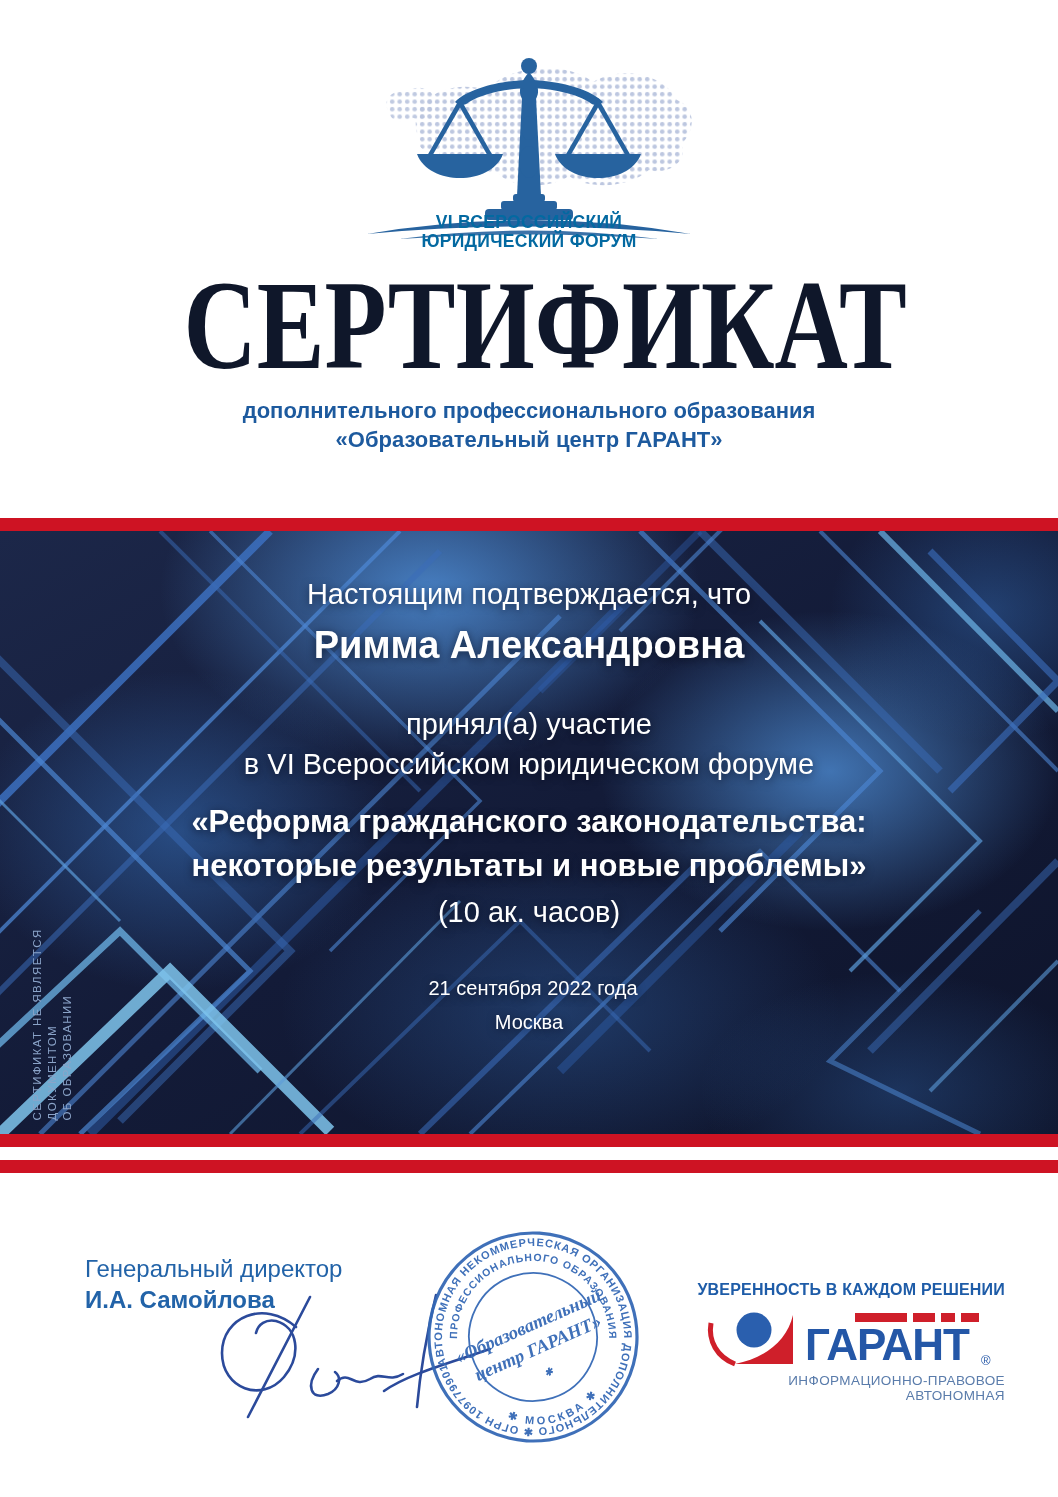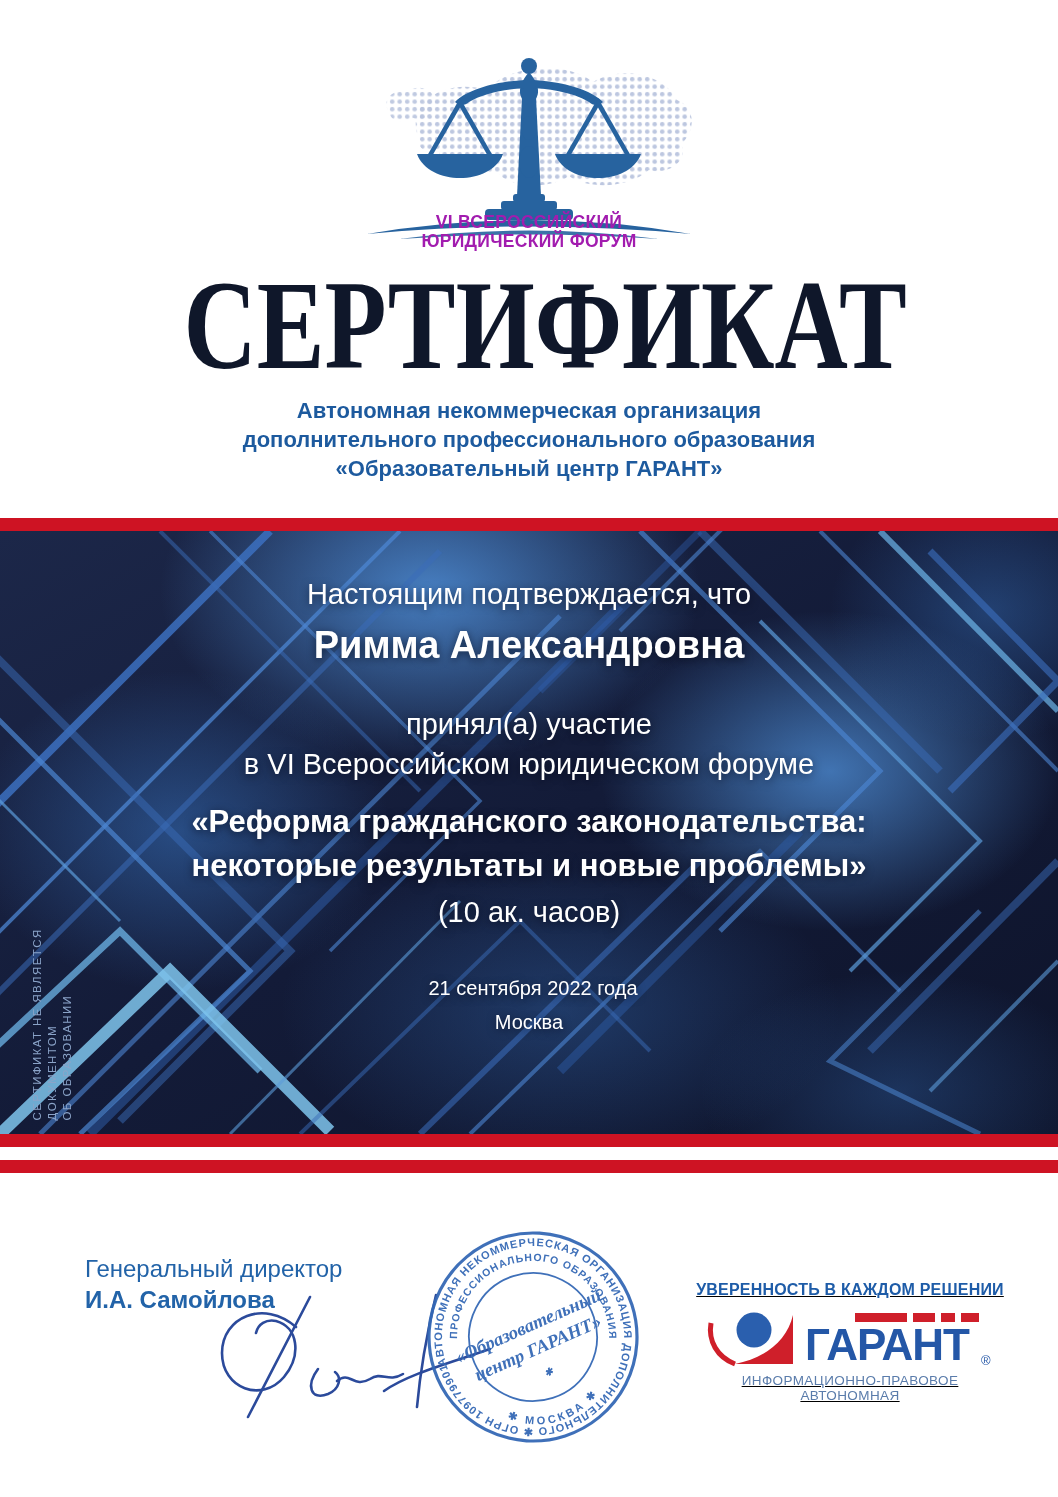--- a/index.html
+++ b/index.html
@@ -4,21 +4,21 @@
 <style>
   * { margin:0; padding:0; box-sizing:border-box; }
   html,body { background:#ffffff; }
   body { width:1058px; font-family:"Liberation Sans", sans-serif; }
   .page { position:relative; width:1058px; height:1497px; background:#ffffff; overflow:hidden; }
 
   
   .header-logo { position:absolute; top:46px; left:0; width:100%; text-align:center; }
   .scales-svg { display:block; margin:0 auto; }
   .forum-name { position:absolute; top:213px; left:0; width:100%; text-align:center;
-                color:#a21caf; font-weight:bold; font-size:17.5px; line-height:19px; letter-spacing:.3px; }
+                color:#0369a1; font-weight:bold; font-size:17.5px; line-height:19px; letter-spacing:.3px; }
 
   .cert-title { position:absolute; top:262px; left:16px; width:100%; text-align:center;
                 font-family:"Liberation Serif", serif; font-weight:bold; font-size:127px;
                 color:#0f172a; line-height:1.0; white-space:nowrap; }
   .cert-title span { display:inline-block; transform:scaleX(.8); transform-origin:center; }
 
   .org-block { position:absolute; top:396px; left:0; width:100%; text-align:center;
                color:#1d5a9e; font-weight:bold; font-size:22px; line-height:29px; }
 
   .stripe { position:absolute; left:0; width:100%; height:13px; }
@@ -49,21 +49,21 @@
                transform:rotate(-90deg); transform-origin:center;
                color:#8ba4c9; font-size:11.5px; line-height:15px; letter-spacing:1.4px;
                text-align:left; text-shadow:none; }
 
   
   .footer { position:absolute; top:1173px; left:0; width:1058px; height:268px; background:#ffffff; }
   .director { position:absolute; left:85px; top:80px; color:#2263a8; font-size:24px; line-height:31px; }
   .director .bold { font-weight:bold; }
   .signature-svg { position:absolute; left:198px; top:118px; }
   .stamp-svg { position:absolute; left:415px; top:46px; opacity:.94; }
-  .garant-block { position:absolute; left:695px; top:108px; width:310px; text-align:center;text-decoration:underline; }
+  .garant-block { position:absolute; left:695px; top:108px; width:310px; text-align:right; }
   .garant-slogan { color:#1e5ca8; font-weight:bold; font-size:16px; letter-spacing:.2px; }
   .garant-logo { display:block; margin:8px auto 0; }
   .garant-tagline { color:#5a7cab; font-size:13.5px; letter-spacing:.4px; margin-top:2px; }
 </style>
 </head>
 <body>
 
 <div class="page">
 
   <div class="header-logo">
@@ -108,21 +108,20 @@
   <div class="forum-name">
     <div>VI ВСЕРОССИЙСКИЙ</div>
     <div>ЮРИДИЧЕСКИЙ ФОРУМ</div>
   </div>
 
   <div class="cert-title">
     <span>СЕРТИФИКАТ</span>
   </div>
 
   <div class="org-block">
-    <div>Автономная некоммерческая организация</div>
     <div>дополнительного профессионального образования</div>
     <div>«Образовательный центр ГАРАНТ»</div>
   </div>
 
   <div class="stripe red stripe-top"></div>
 
   <div class="hero">
     <div class="hero-bg">
       <svg width="1058" height="603" viewBox="0 0 1058 603" preserveAspectRatio="none">
         <defs>

